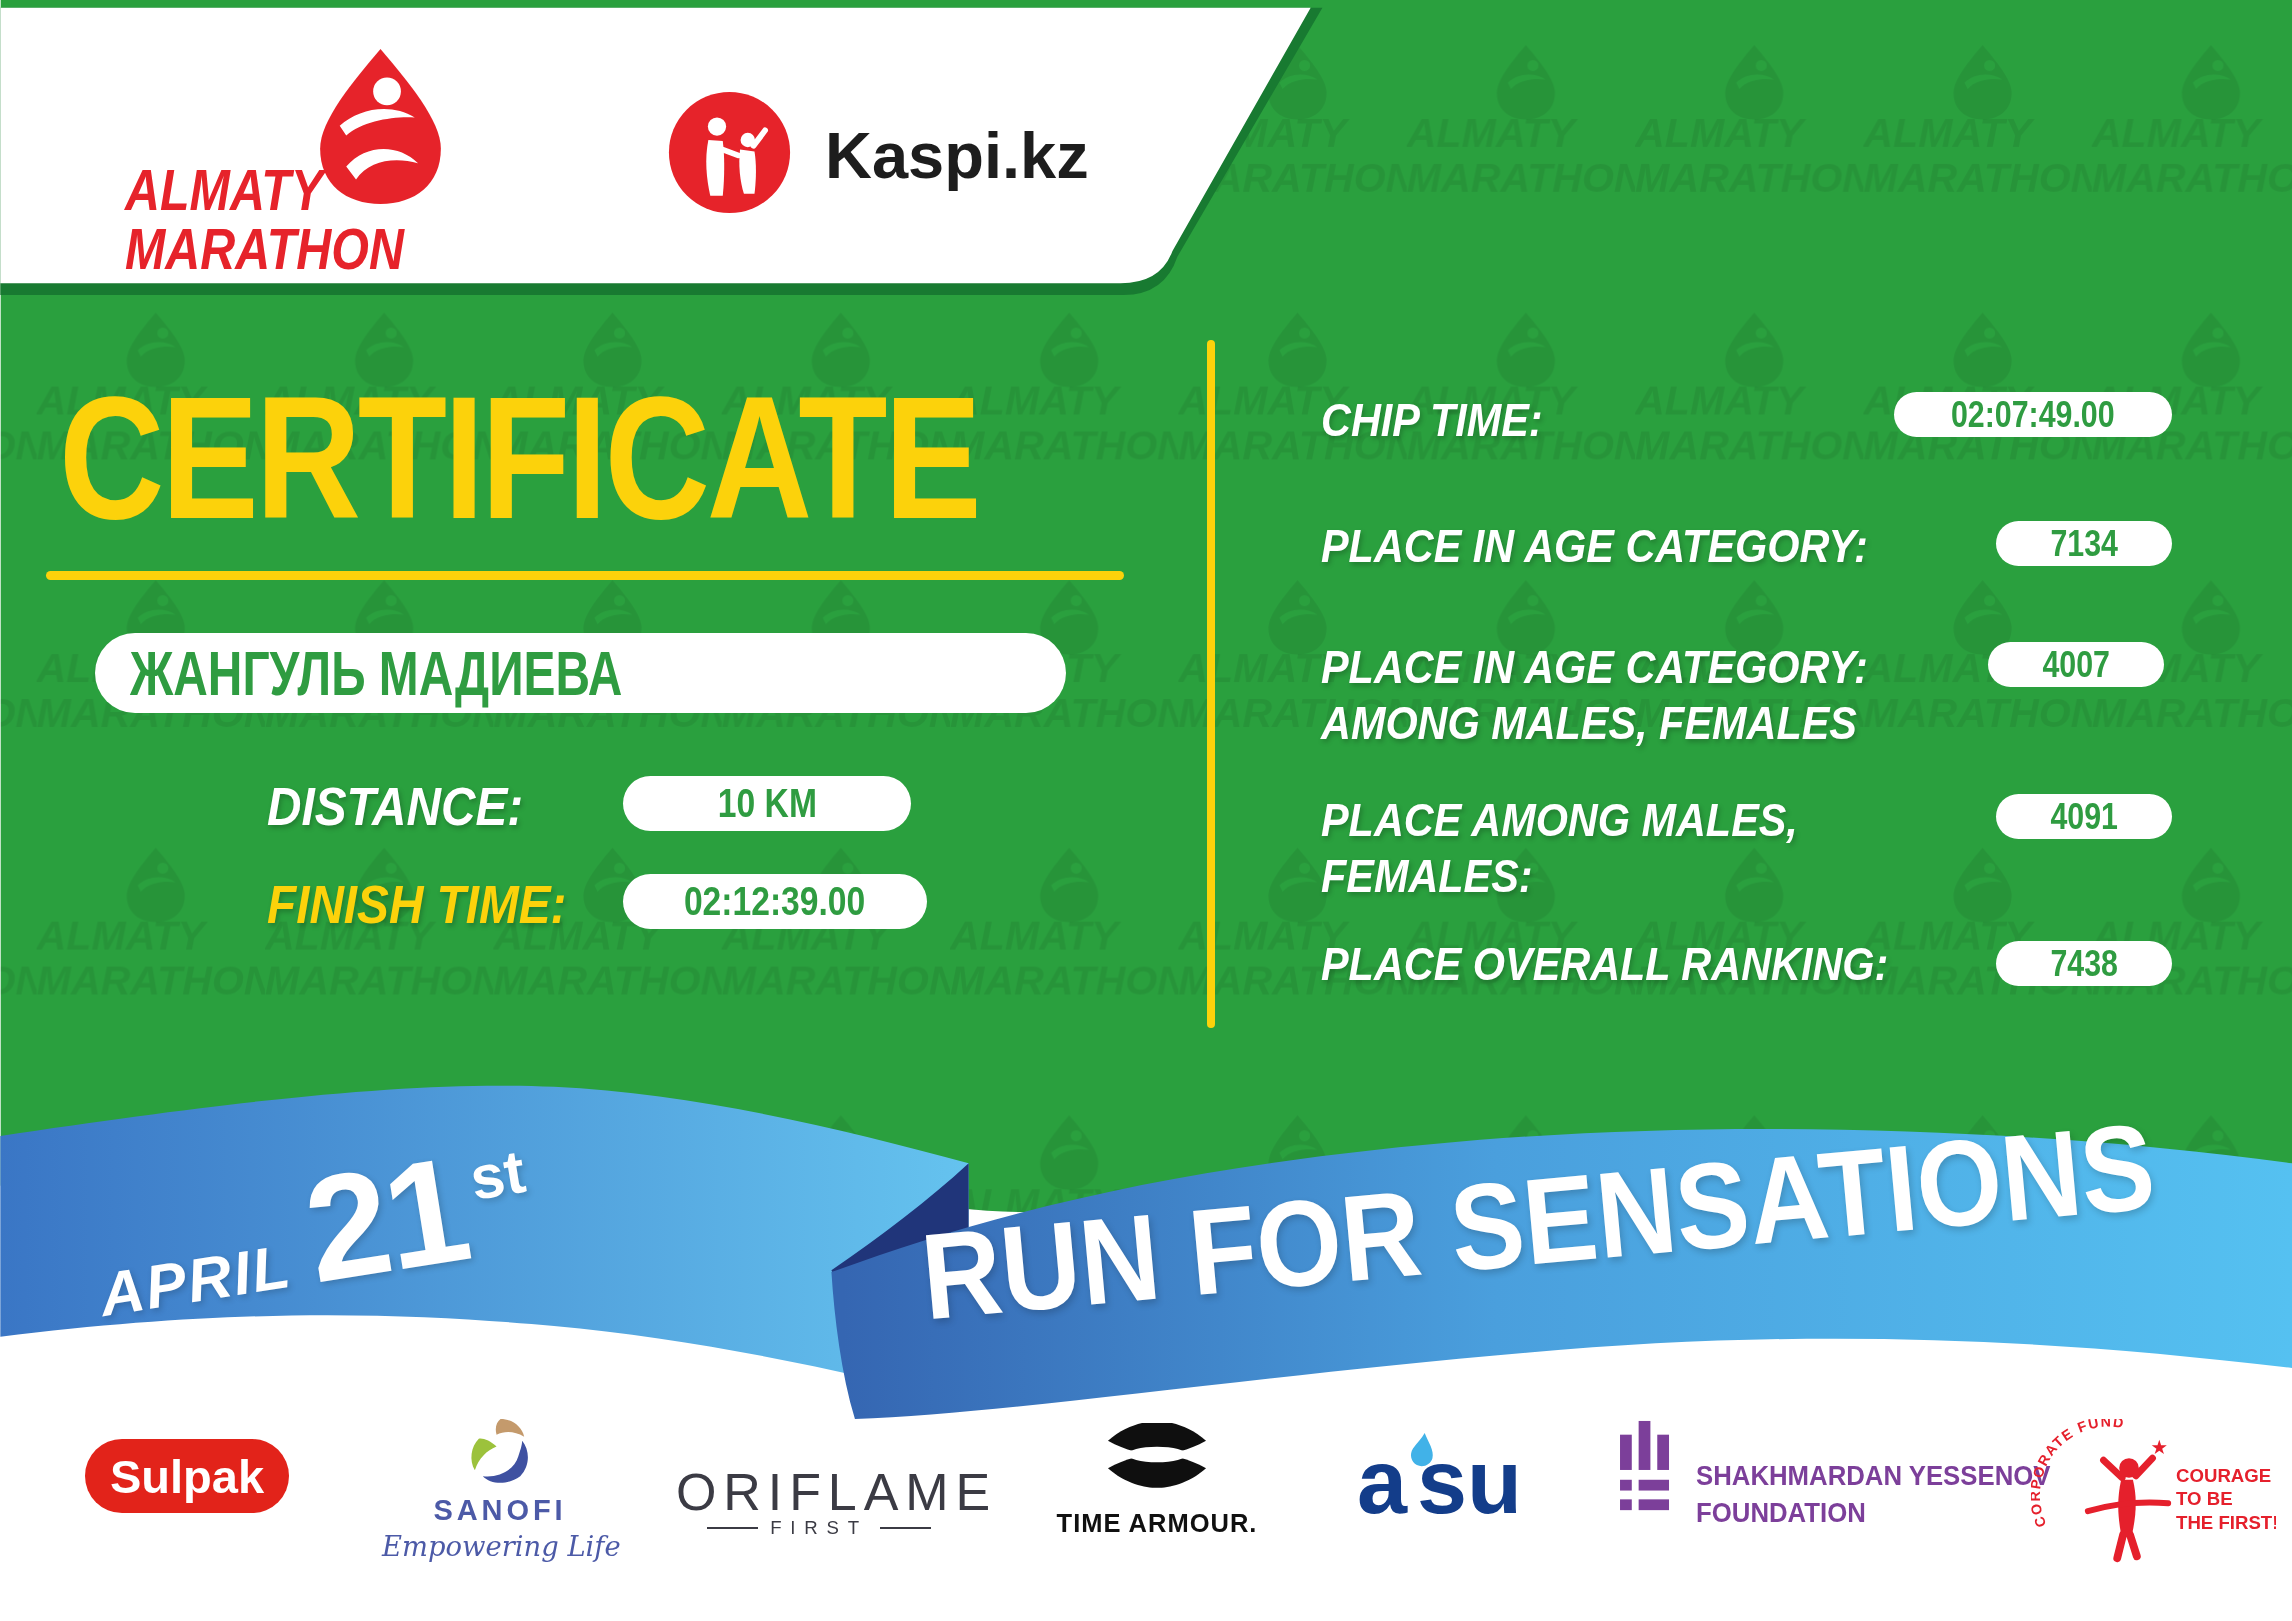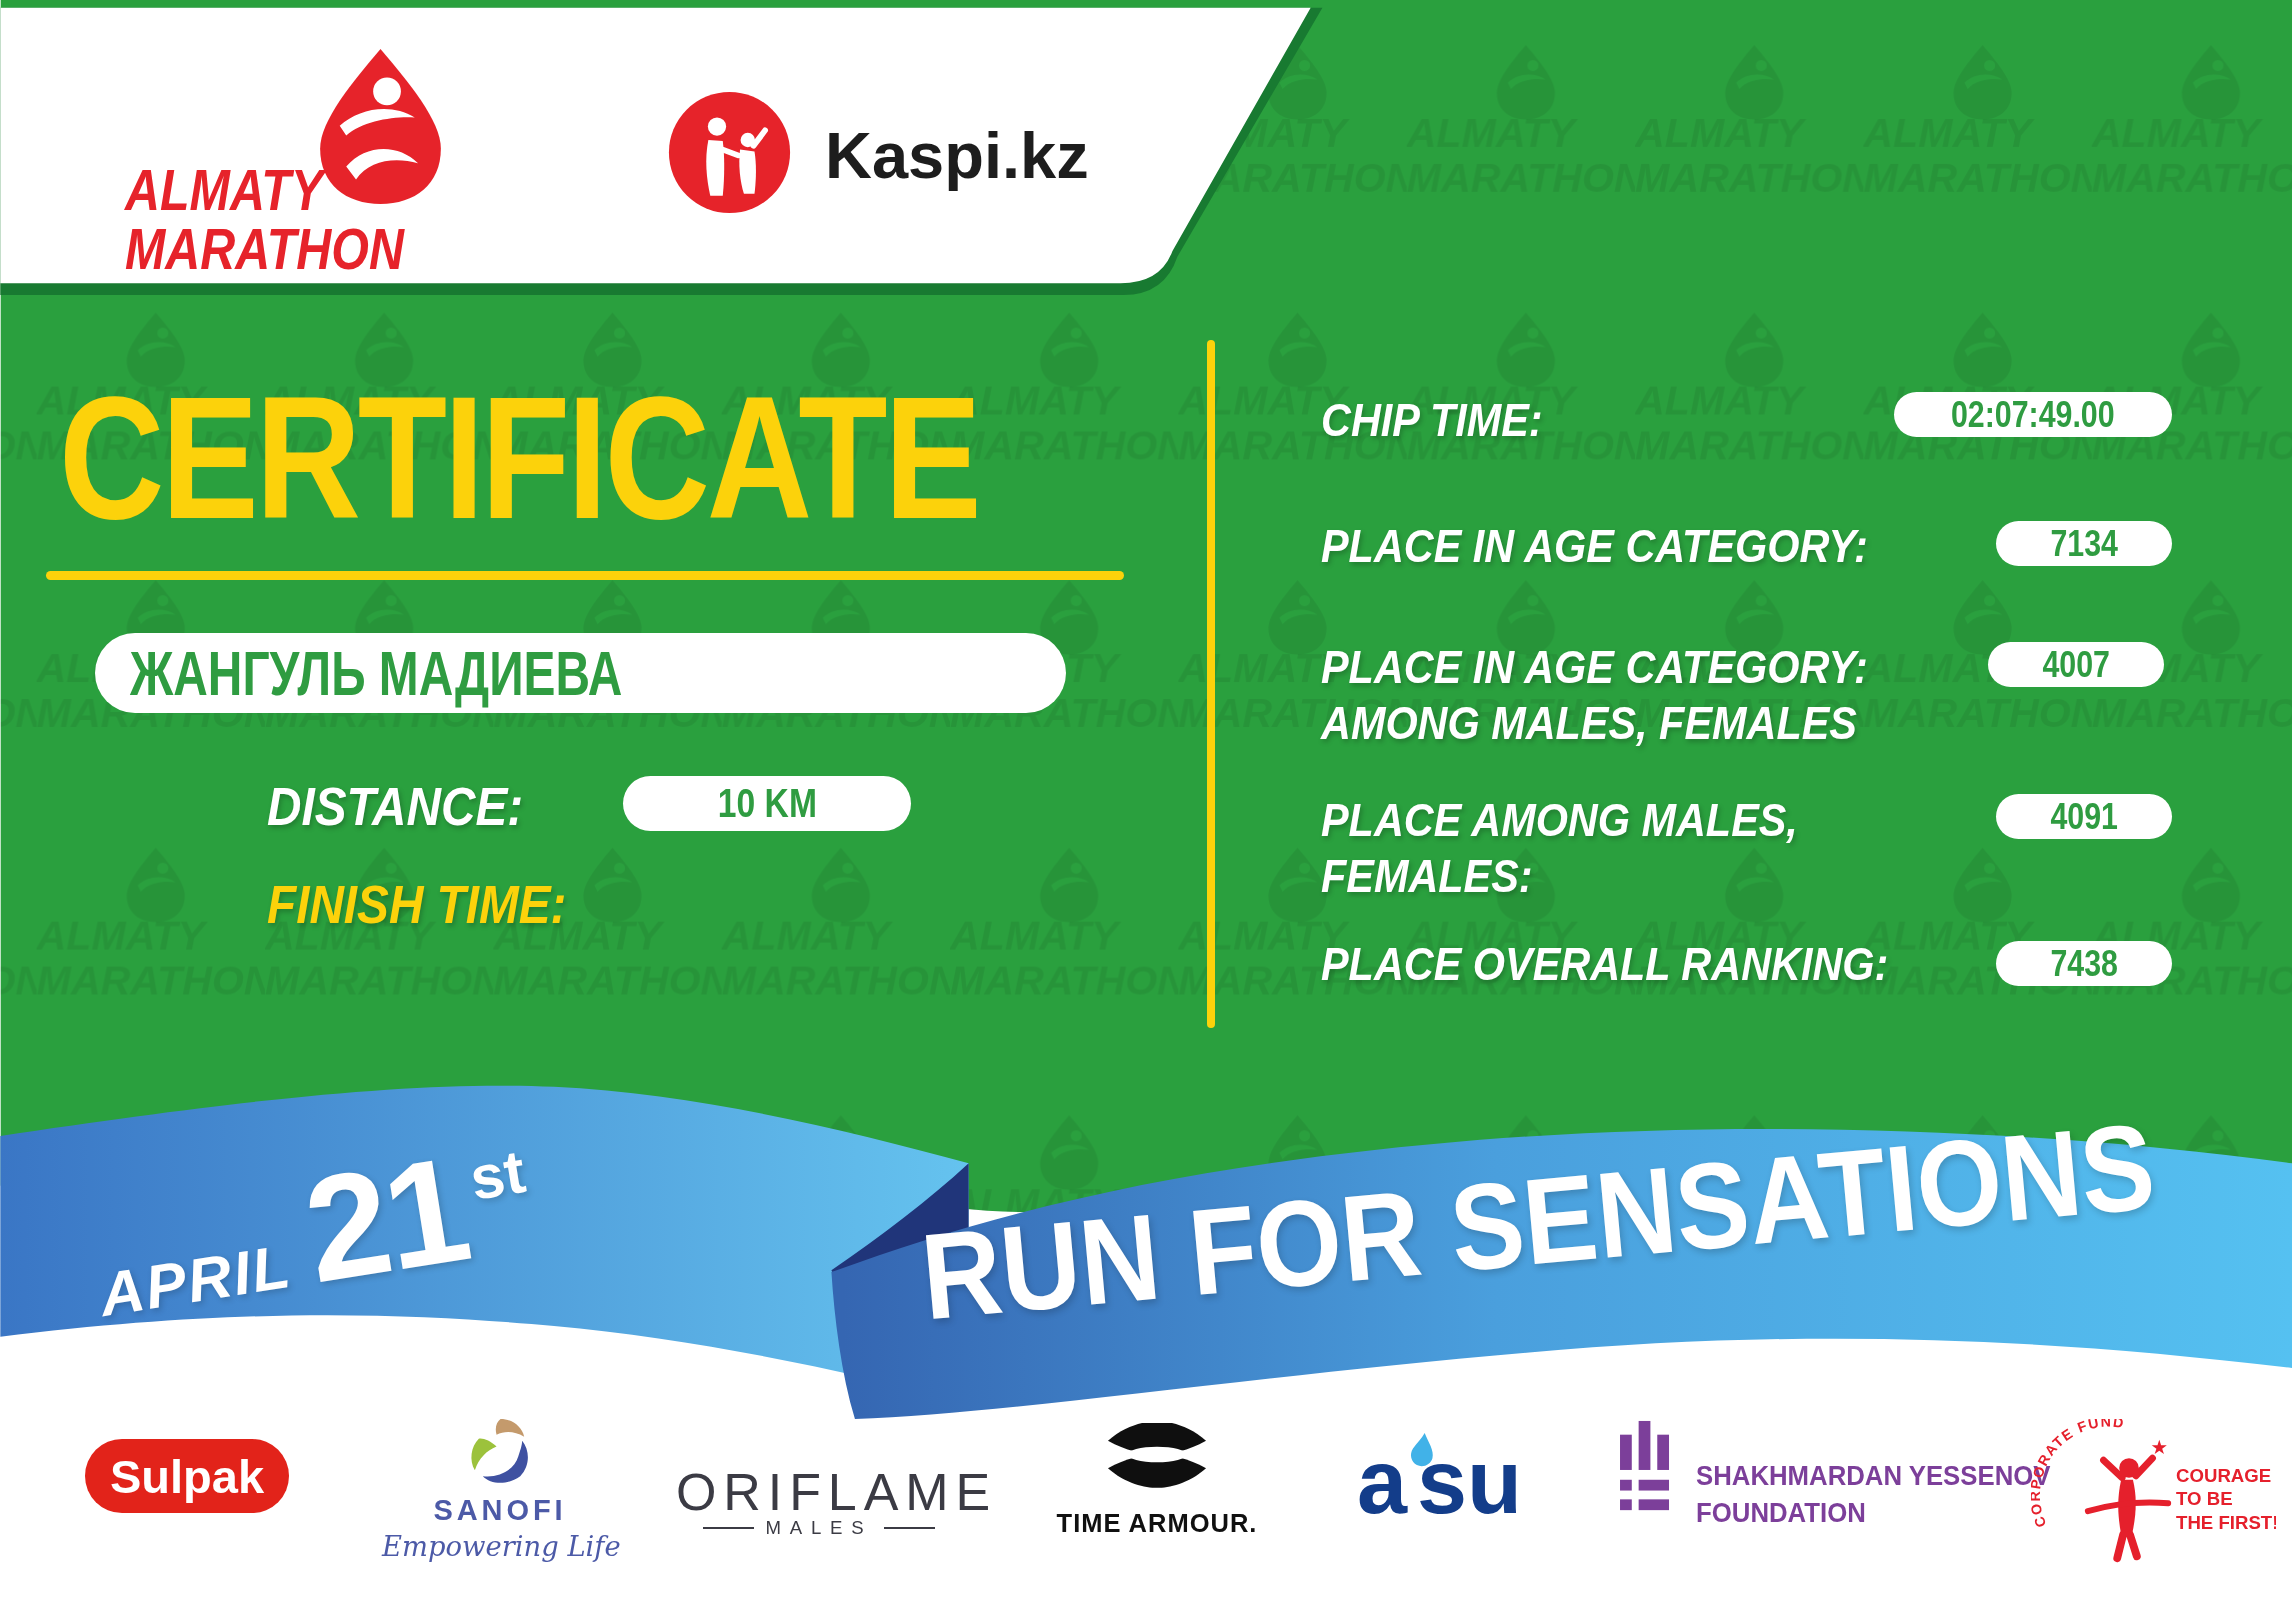--- a/index.html
+++ b/index.html
@@ -151,20 +151,23 @@
   <div class="abs dlabel" style="left:267px;top:776px;">
     <span class="condensed">DISTANCE:</span>
   </div>
   <div class="pill dpill" style="top:776px;width:288px;">
     <span>10 KM</span>
   </div>
 
   <div class="abs dlabel yellow" style="left:267px;top:874px;">
     <span class="condensed">FINISH TIME:</span>
   </div>
+  <div class="pill dpill" style="top:874px;width:304px;">
+    <span>02:12:39.00</span>
+  </div>
 
   <div class="abs v-divider"></div>
 
   <div class="abs rlabel" style="top:392px;">
     <span class="condensed">CHIP TIME:</span>
   </div>
   <div class="pill vpill" style="left:1894px;top:392px;width:278px;">
     <span>02:07:49.00</span>
   </div>
 
@@ -215,21 +218,21 @@
     <path d="M36,2 C48,2 58,10 60,20 C50,14 40,14 32,18 C30,11 32,5 36,2 Z" fill="#c49a6c"></path>
     <path d="M14,22 C6,30 4,44 10,54 C14,42 22,34 32,30 C26,24 18,21 14,22 Z" fill="#9cc23c"></path>
     <path d="M58,24 C66,34 66,50 56,60 C42,70 26,68 18,60 C34,62 50,54 54,40 C56,34 58,28 58,24 Z" fill="#3f51a1"></path>
   </svg>
   <div class="abs sanofi-name nowrap">SANOFI</div>
   <div class="abs sanofi-tag nowrap">Empowering Life</div>
 
   <div class="abs oriflame nowrap">ORIFLAME</div>
   <div class="abs ori-sub">
     <i></i>
-    <span>MALES</span>
+    <span>FIRST</span>
     <i></i>
   </div>
 
   <svg class="abs" style="left:1106px;top:1423px;" width="102" height="65" viewBox="0 0 104 66">
     <path d="M2,18 C20,2 40,-2 52,-2 C64,-2 84,2 102,18 C84,28 66,32 52,32 C38,32 20,28 2,18 Z" fill="#0f0f0f"></path>
     <path d="M2,46 C20,62 40,66 52,66 C64,66 84,62 102,46 C84,36 66,32 52,32 C38,32 20,36 2,46 Z" fill="#0f0f0f"></path>
     <ellipse cx="52" cy="32" rx="30" ry="8" fill="#ffffff"></ellipse>
   </svg>
   <div class="abs ua-text nowrap">TIME ARMOUR.</div>
 

